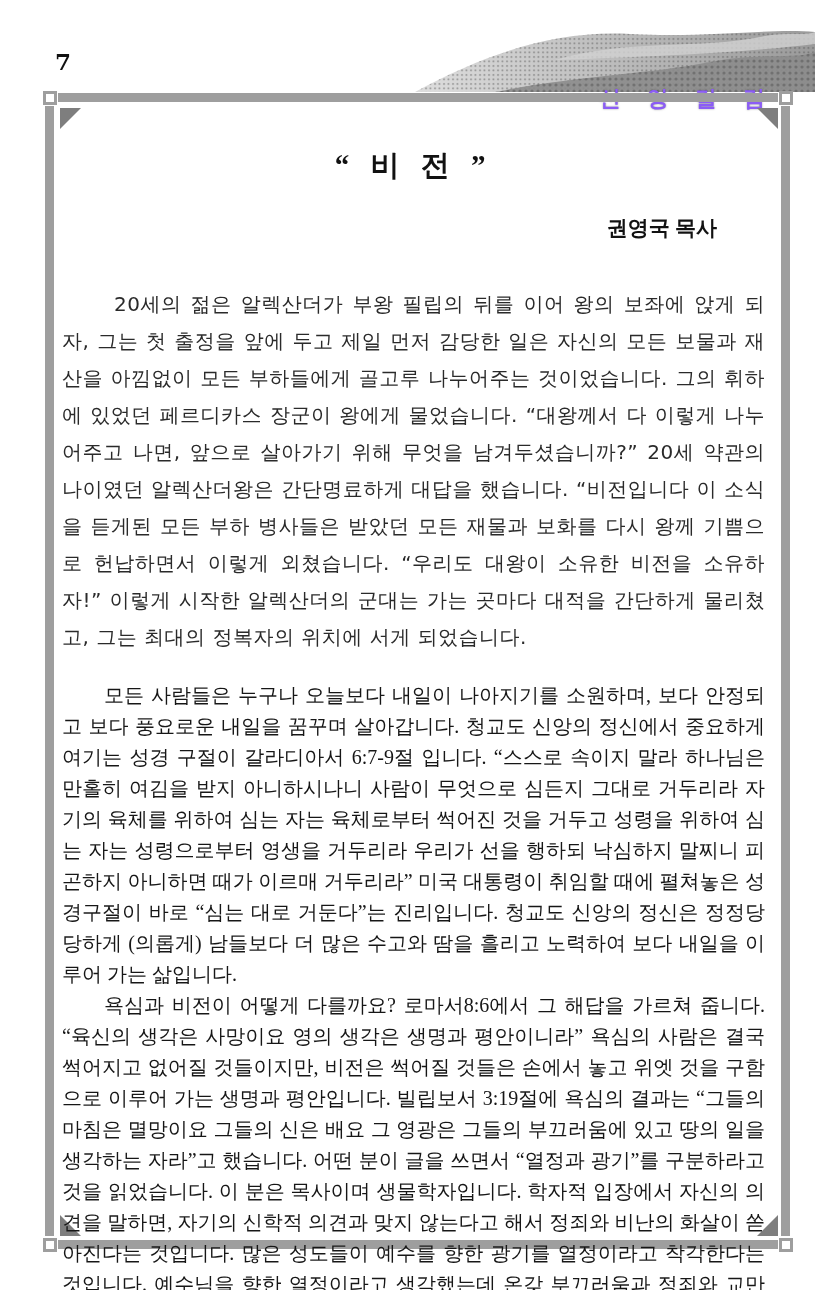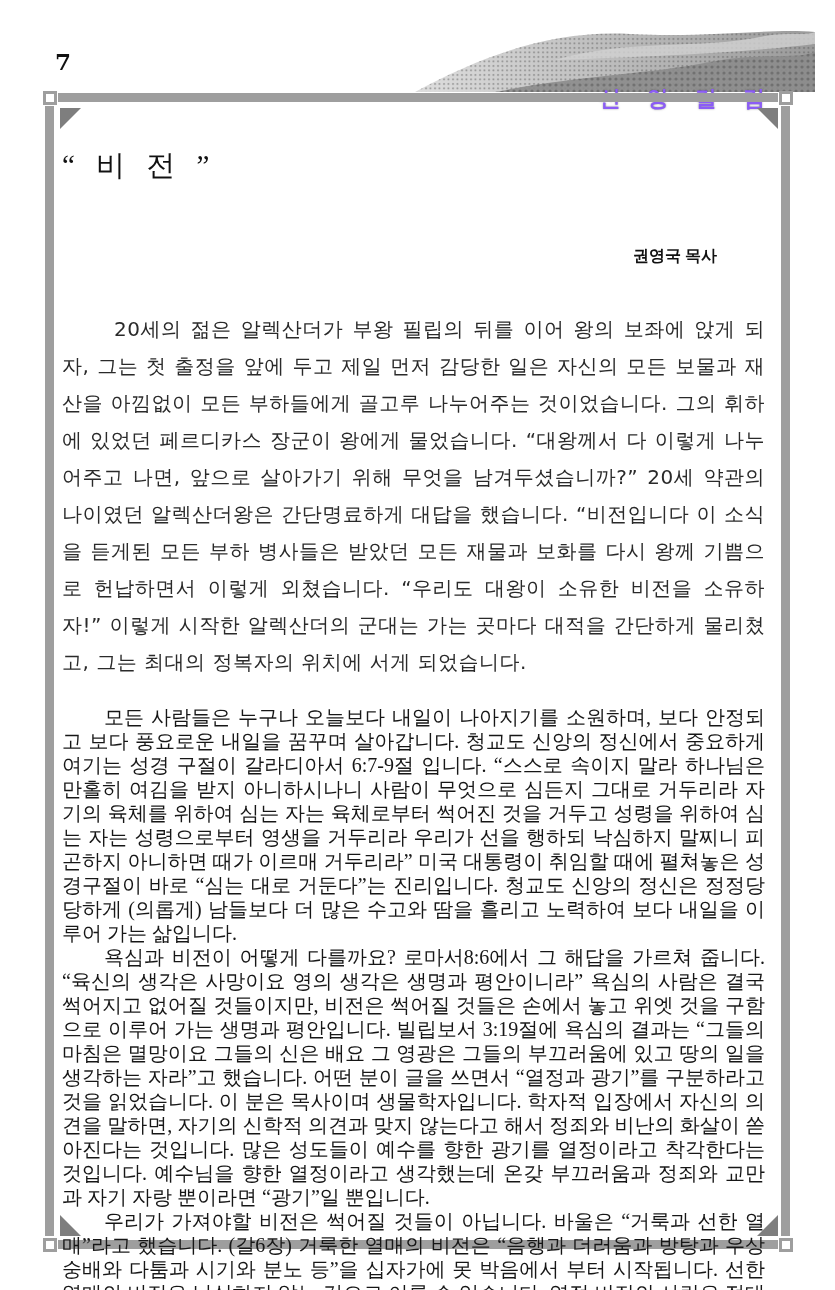--- a/index.html
+++ b/index.html
@@ -42,36 +42,36 @@
   .corner-tri{position:absolute;width:0;height:0;}
   .tri-tl{left:60px;top:108px;border-top:21px solid #7e7e7e;border-right:21px solid transparent;}
   .tri-tr{left:757px;top:108px;border-top:21px solid #7e7e7e;border-left:21px solid transparent;}
   .tri-bl{left:60px;top:1215px;border-bottom:21px solid #7e7e7e;border-right:21px solid transparent;}
   .tri-br{left:757px;top:1215px;border-bottom:21px solid #7e7e7e;border-left:21px solid transparent;}
   
   .content{
     position:absolute;left:62px;top:132px;width:703px;
   }
   .article-title{
-    text-align:left;
-    font-size:29px;font-weight:normal;letter-spacing:7px;
+    text-align:center;
+    font-size:29px;font-weight:bold;letter-spacing:7px;
     margin:14px 0 0 0;color:#111;
   }
   .article-author{
     text-align:right;padding-right:48px;
-    font-size:16px;font-weight:bold;margin-top:60px;color:#111;
+    font-size:21px;font-weight:bold;margin-top:28px;color:#111;
   }
   .intro-para{
     margin-top:44px;
     font-family:"DejaVu Sans",sans-serif;
     font-size:20px;line-height:37px;letter-spacing:.5px;
     text-align:justify;text-indent:52px;color:#2a2a2a;
   }
   .body-para{
-    font-size:20px;line-height:24px;
+    font-size:20px;line-height:31px;
     text-align:justify;text-indent:42px;color:#161616;
     margin:0;
   }
   .body-para.first{margin-top:24px;}
 </style>
 </head>
 <body>
 
 <div id="page">
 

